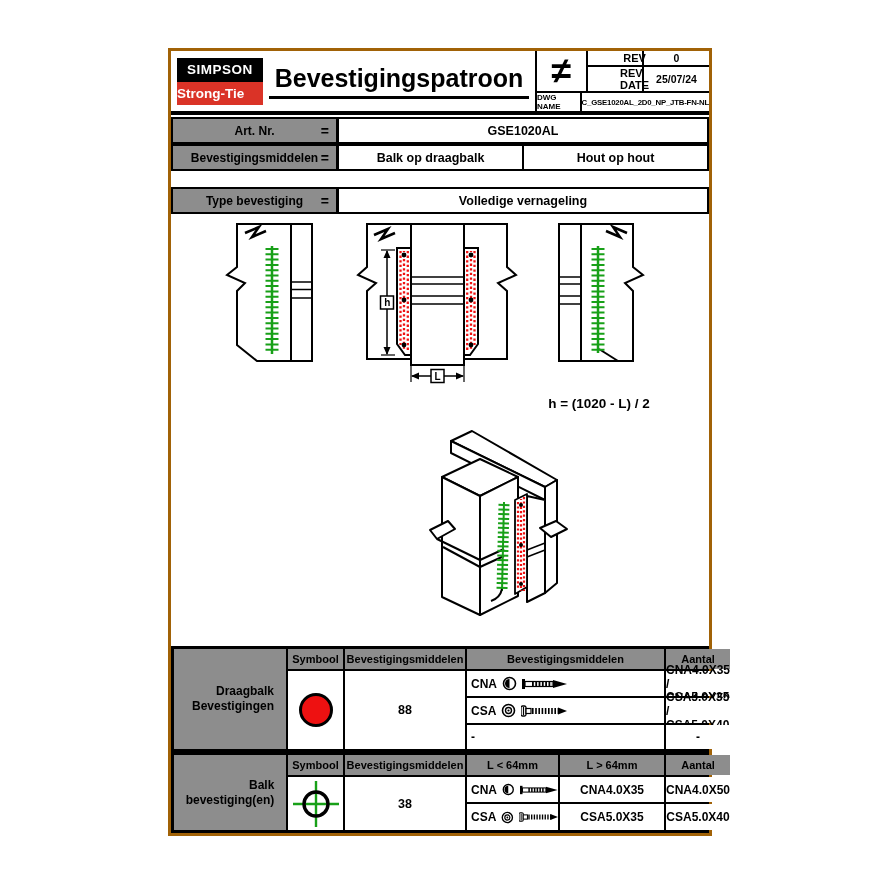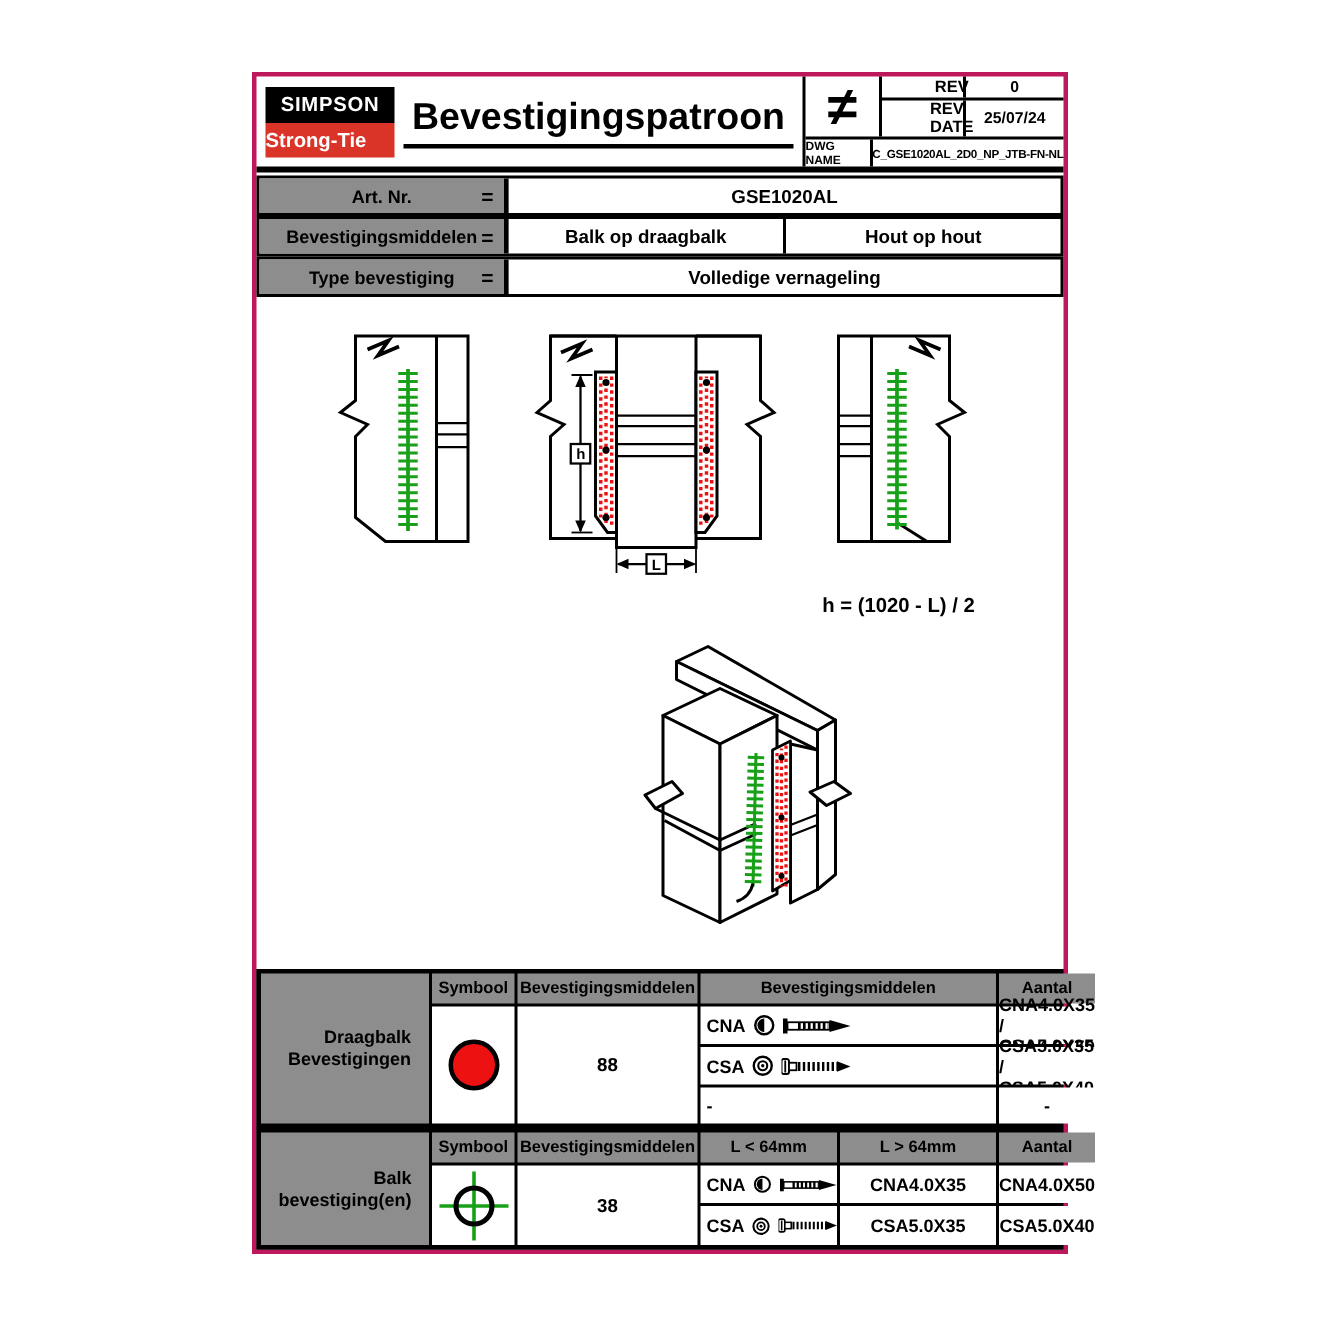--- a/index.html
+++ b/index.html
@@ -5,21 +5,21 @@
   :root{
     --logo-red:#da3327;
     --symbol-red:#ee1111;
     --nail-green:#18a018;
     --cell-gray:#8d8d8d;
   }
   html,body{margin:0;padding:0;background:#fff;}
   #page{position:relative;width:880px;height:880px;background:#fff;
         font-family:"Liberation Sans",sans-serif;font-weight:bold;color:#000;overflow:hidden;}
   *{box-sizing:border-box;}
-  .sheet{position:absolute;left:168px;top:48px;width:544px;height:788px;border:3px solid #be185d;background:#fff;}
+  .sheet{position:absolute;left:168px;top:48px;width:544px;height:788px;border:3px solid #a16207;background:#fff;}
 
   
   .hdr{position:absolute;left:0;top:0;width:538px;height:64px;border-bottom:4px solid #000;display:flex;}
   .hdr-left{flex:1;display:flex;align-items:center;}
   .logo{margin-left:6px;width:86px;}
   .logo-top{background:#000;color:#fff;text-align:center;font-size:13.5px;height:24px;line-height:24px;letter-spacing:.5px;}
   .logo-bot{background:var(--logo-red);color:#fff;text-align:left;font-size:13.5px;height:23px;line-height:23px;}
   .title-wrap{flex:1;text-align:center;text-decoration:underline;}
   .title{display:inline-block;font-size:25px;border-bottom:3px solid #000;padding:0 6px 3px;}
   .hdr-right{width:174px;border-left:2px solid #000;display:flex;flex-direction:column;}
@@ -110,21 +110,21 @@
   <div class="inforow" style="top:93px">
     <div class="lab">
       <span>Bevestigingsmiddelen</span>
       <span class="eq">=</span>
     </div>
     <div class="vals">
       <div class="val">Balk op draagbalk</div>
       <div class="val">Hout op hout</div>
     </div>
   </div>
-  <div class="inforow" style="top:120px">
+  <div class="inforow" style="top:136px">
     <div class="lab">
       <span>Type bevestiging</span>
       <span class="eq">=</span>
     </div>
     <div class="vals">
           <div class="val">Volledige vernageling</div>
         </div>
   </div>
 
   <svg class="draw" viewBox="0 0 538 446">

